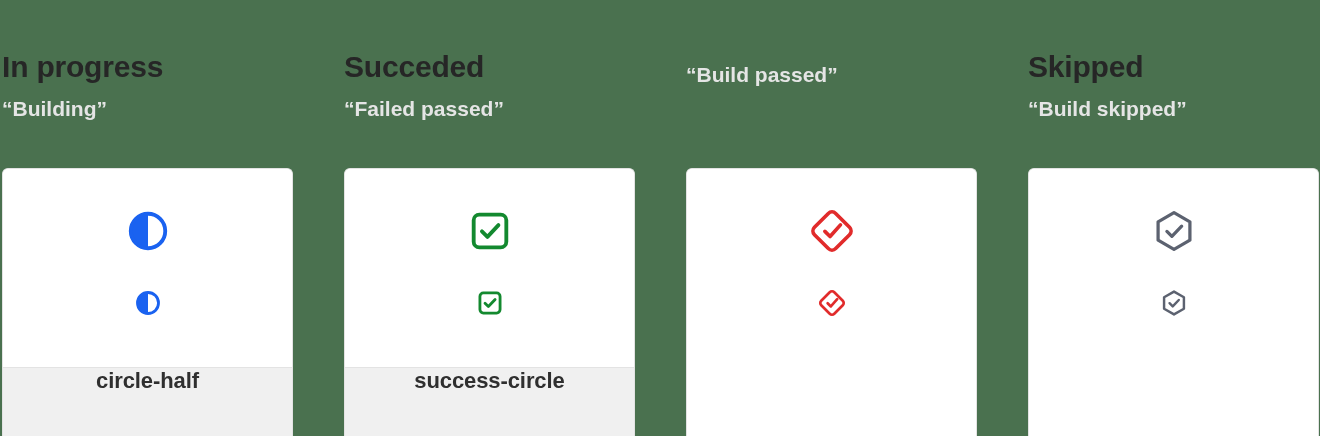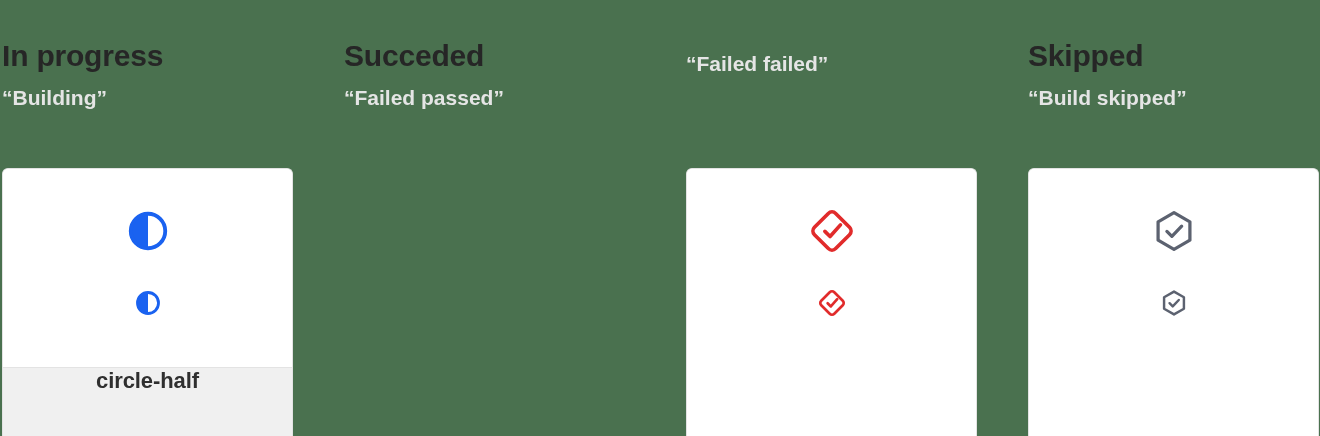--- a/index.html
+++ b/index.html
@@ -26,21 +26,21 @@
 
   .column {
     position: relative;
     width: 342px;
     height: 436px;
     box-sizing: border-box;
   }
 
   .col-head {
     padding-left: 2px;
-    padding-top: 39px;
+    padding-top: 50px;
     box-sizing: border-box;
   }
 
   .status-title {
     font-size: 30px;
     font-weight: bold;
     color: #262626;
     letter-spacing: -0.2px;
     line-height: 34px;
     margin: 0;
@@ -150,25 +150,48 @@
         <span class="card-label">circle-half</span>
       </div>
     </div>
   </div>
 
   <div class="column">
     <div class="col-head">
       <div class="status-title">Succeded</div>
       <div class="status-sub">“Failed passed”</div>
     </div>
-  </div>
-
-  <div class="column">
-    <div class="col-head">
-      <div class="status-sub">“Failed failed”</div>
+    <div class="card">
+      <div class="card-body">
+        <div class="icon-slot-lg">
+          <span>
+            <svg width="44" height="44" viewBox="0 0 24 24">
+              <rect x="3.1" y="3.1" width="17.8" height="17.8" rx="3.1" fill="none" stroke="#13892f" stroke-width="2.1"></rect>
+              <path d="M7.6 12.2 L10.6 15.2 L16.6 8.8" fill="none" stroke="#13892f" stroke-width="2.1" stroke-linecap="round" stroke-linejoin="round"></path>
+            </svg>
+          </span>
+        </div>
+        <div class="icon-slot-sm">
+          <span>
+            <svg width="26" height="26" viewBox="0 0 24 24">
+              <rect x="2.7" y="2.7" width="18.6" height="18.6" rx="3.2" fill="none" stroke="#13892f" stroke-width="2.6"></rect>
+              <path d="M7.4 12.2 L10.5 15.3 L16.7 8.7" fill="none" stroke="#13892f" stroke-width="2.6" stroke-linecap="round" stroke-linejoin="round"></path>
+            </svg>
+          </span>
+        </div>
+      </div>
+      <div class="card-footer">
+        <span class="card-label">success-circle</span>
+      </div>
+    </div>
+  </div>
+
+  <div class="column">
+    <div class="col-head">
+      <div class="status-sub">“Build passed”</div>
     </div>
     <div class="card">
       <div class="card-body">
         <div class="icon-slot-lg">
           <span>
             <svg width="50" height="50" viewBox="0 0 26 26">
               <g transform="rotate(45 13 13)">
                 <rect x="5.2" y="5.2" width="15.6" height="15.6" rx="2.7" fill="none" stroke="#e12b2b" stroke-width="1.9"></rect>
               </g>
               <path d="M9.3 13.2 L12.0 15.9 L17.4 9.8" fill="none" stroke="#e12b2b" stroke-width="1.9" stroke-linecap="round" stroke-linejoin="round"></path>

